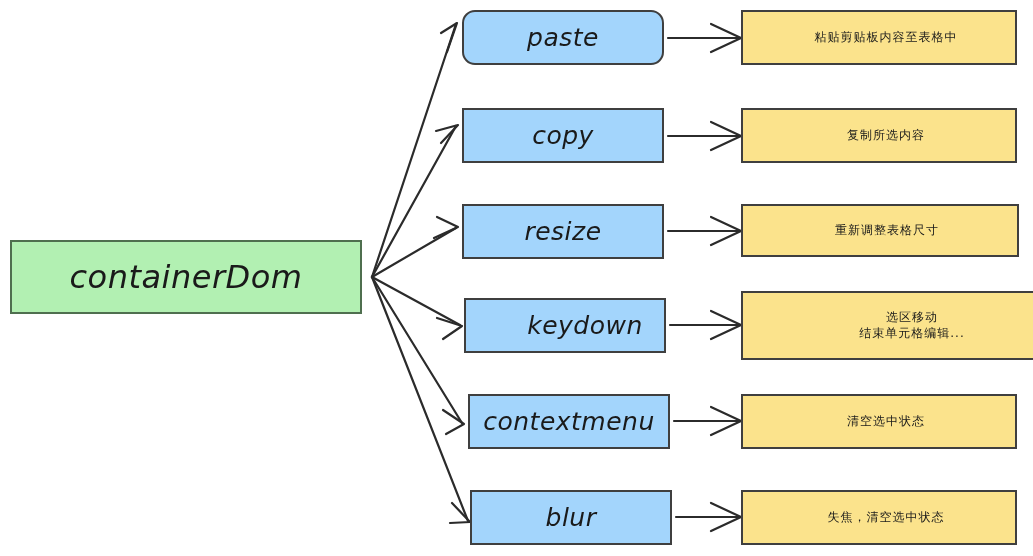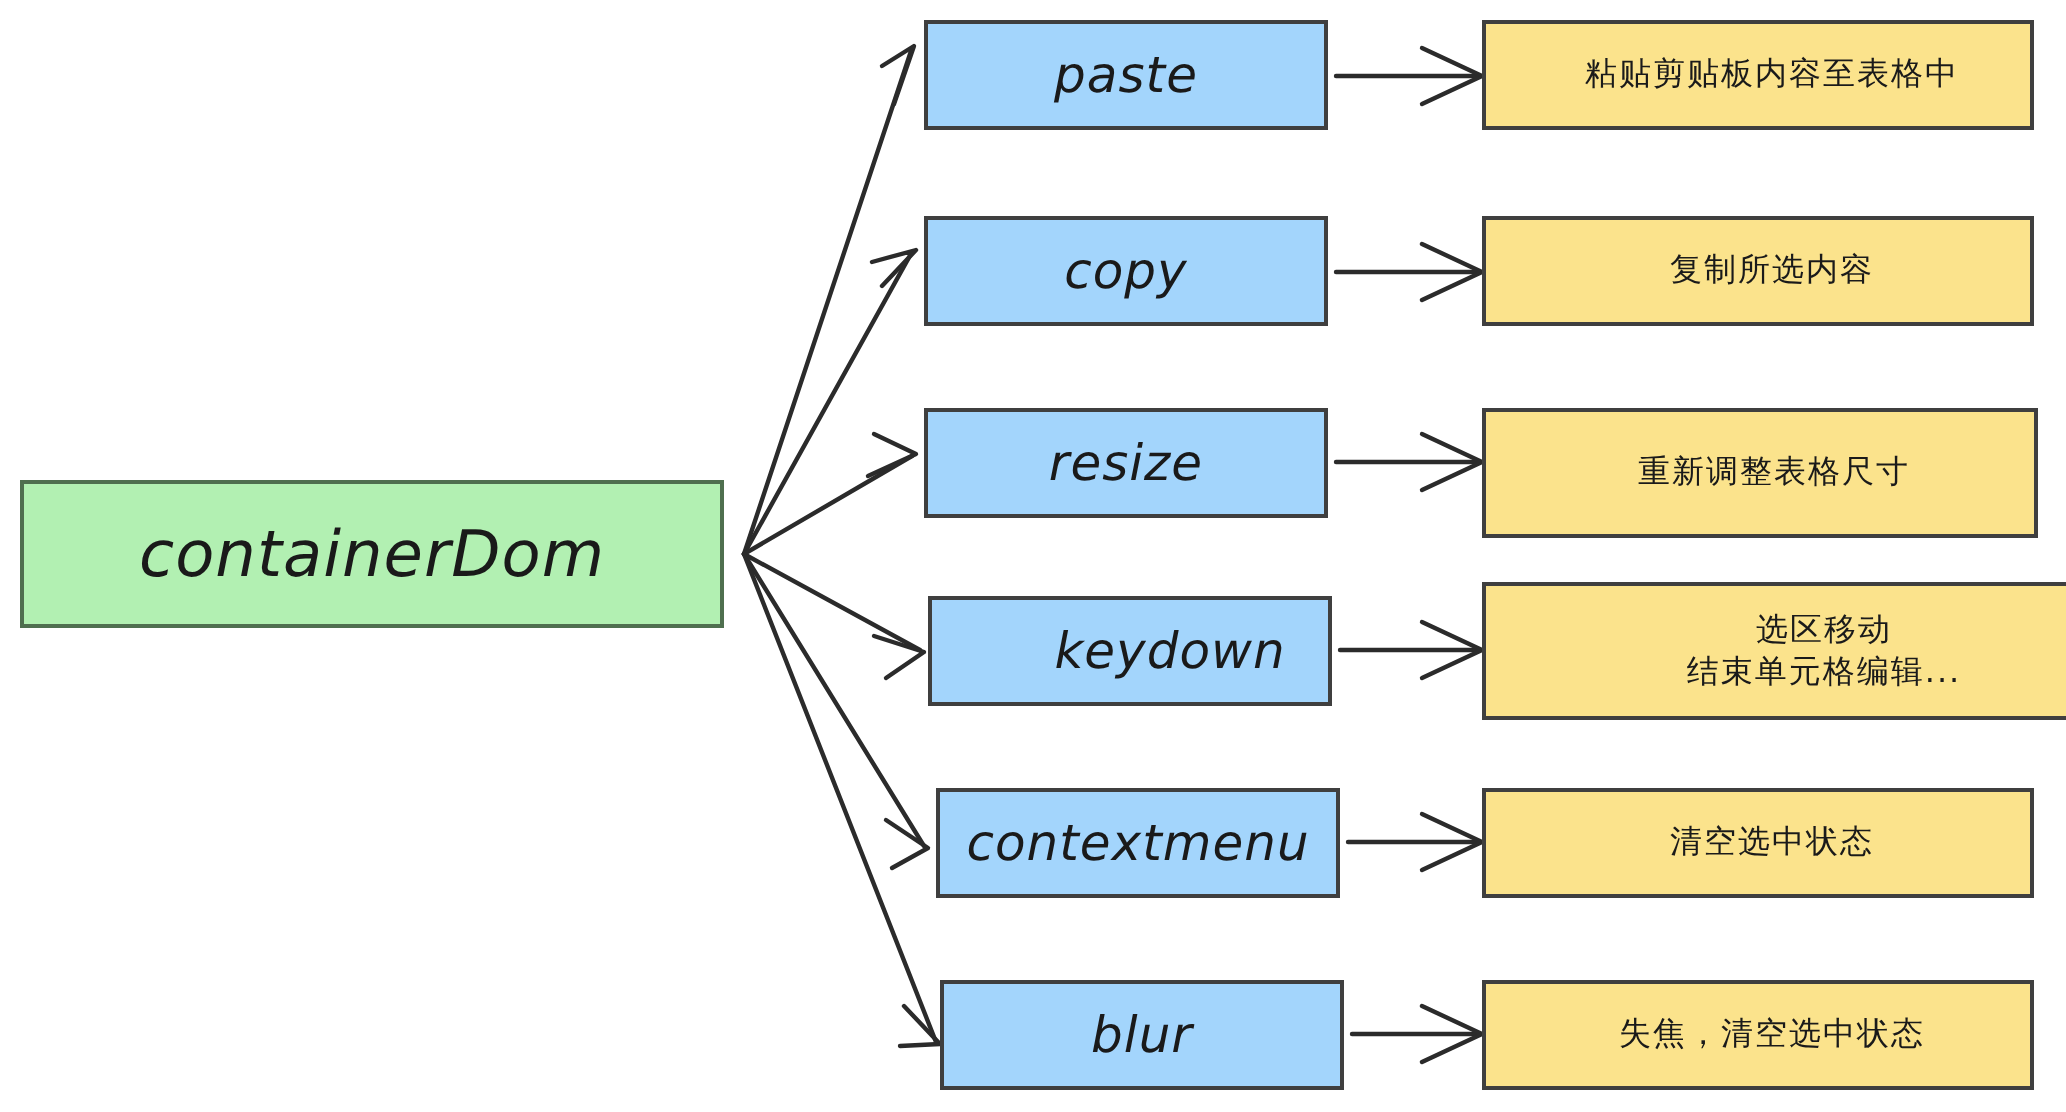--- a/index.html
+++ b/index.html
@@ -45,21 +45,21 @@
   .node-event {
     background: #a3d5fc;
     border-color: #3f3f3f;
     font-size: 25px;
     font-style: italic;
     letter-spacing: 0.5px;
   }
   .node-desc {
     background: #fbe38c;
     border-color: #3f3f3f;
-    font-size: 16px;
+    font-size: 12px;
     letter-spacing: 1px;
     padding-left: 14px;
   }
   .node-desc .line2 {
     display: block;
   }
 </style>
 </head>
 <body>
 
@@ -117,21 +117,21 @@
         <path d="M676,517 L739,517"></path>
         <path d="M711,503 L741,517 L711,531"></path>
       </g>
     </g>
   </svg>
 
   <div class="node node-root" style="left:10px; top:240px; width:352px; height:74px;">
     <span>containerDom</span>
   </div>
 
-  <div class="node node-event" style="left:462px; top:10px; width:202px; height:55px;">
+  <div class="node node-event" style="left:462px; top:10px; width:202px; height:55px;border-radius:13px;">
     <span>paste</span>
   </div>
 
   <div class="node node-event" style="left:462px; top:108px; width:202px; height:55px;">
     <span>copy</span>
   </div>
 
   <div class="node node-event" style="left:462px; top:204px; width:202px; height:55px;">
     <span>resize</span>
   </div>
@@ -153,21 +153,21 @@
       <span>粘贴剪贴板内容至表格中</span>
     </span>
   </div>
 
   <div class="node node-desc" style="left:741px; top:108px; width:276px; height:55px;align-items:center;">
     <span>
       <span>复制所选内容</span>
     </span>
   </div>
 
-  <div class="node node-desc" style="left:741px; top:204px; width:278px; height:65px;">
+  <div class="node node-desc" style="left:741px; top:204px; width:278px; height:53px;">
     <span>
       <span>重新调整表格尺寸</span>
     </span>
   </div>
 
   <div class="node node-desc" style="left:741px; top:291px; width:328px; height:69px;">
     <span>
       <span>选区移动</span>
       <span class="line2">结束单元格编辑...</span>
     </span>

